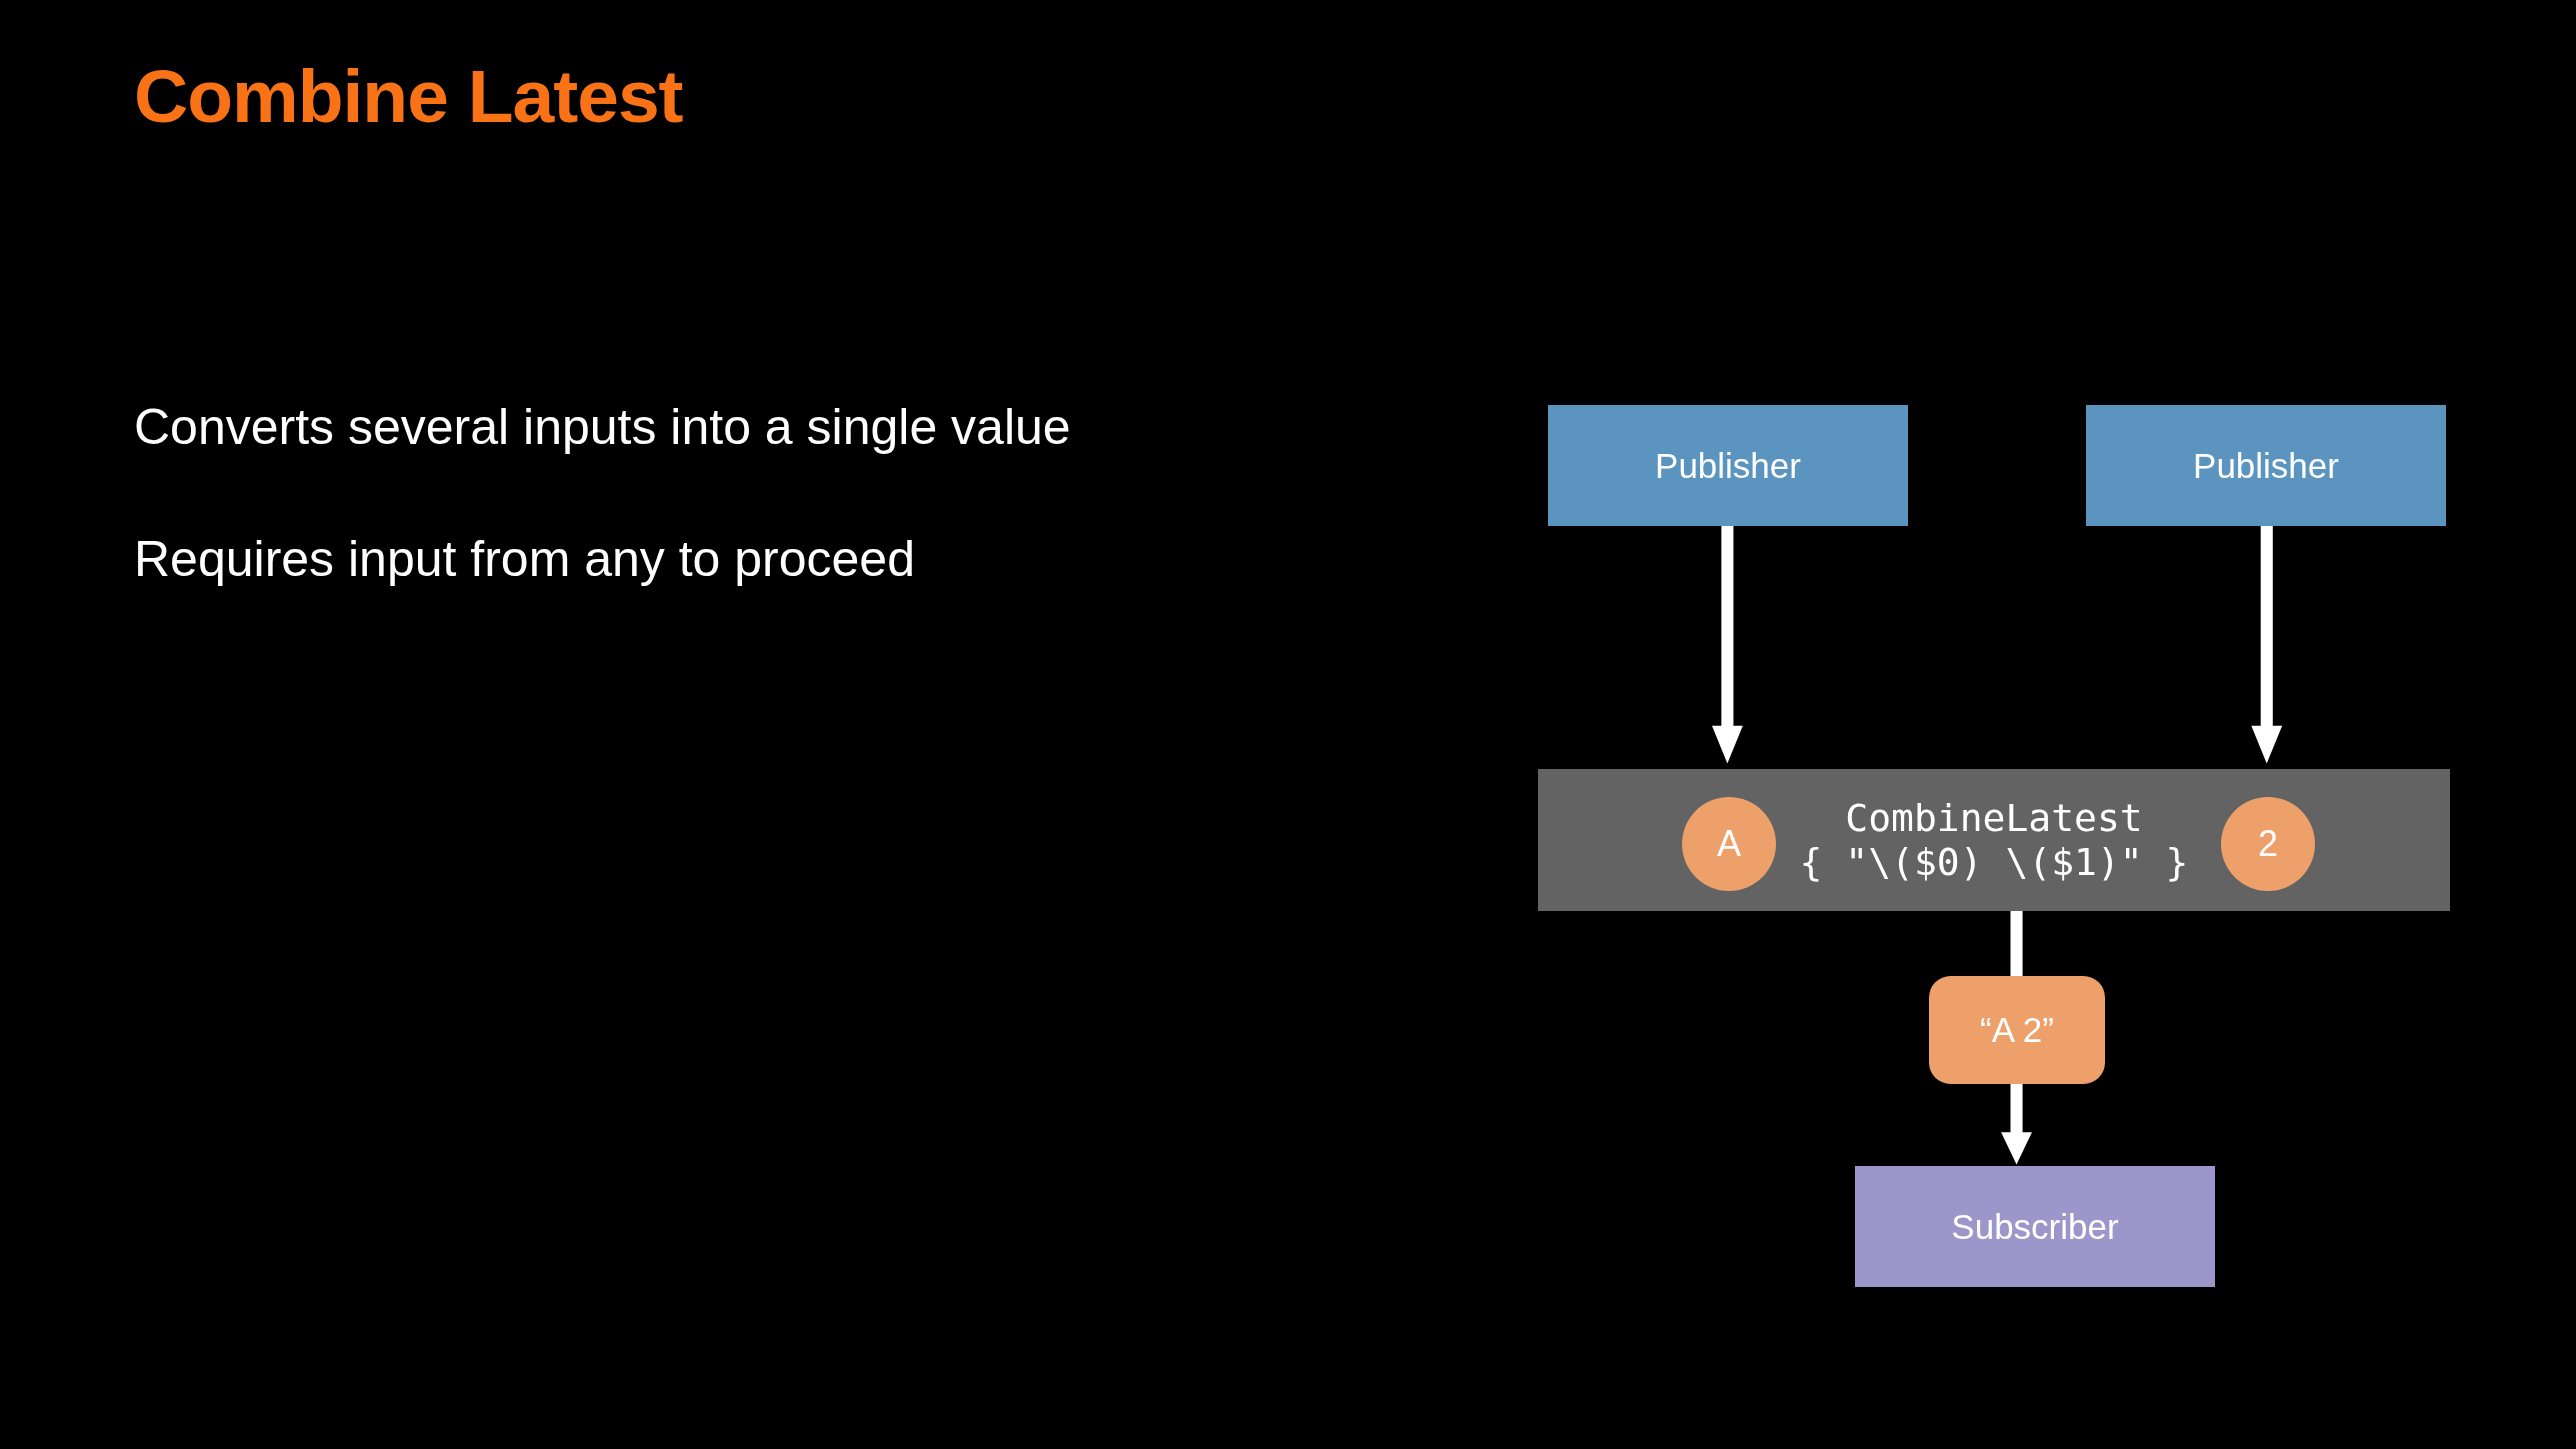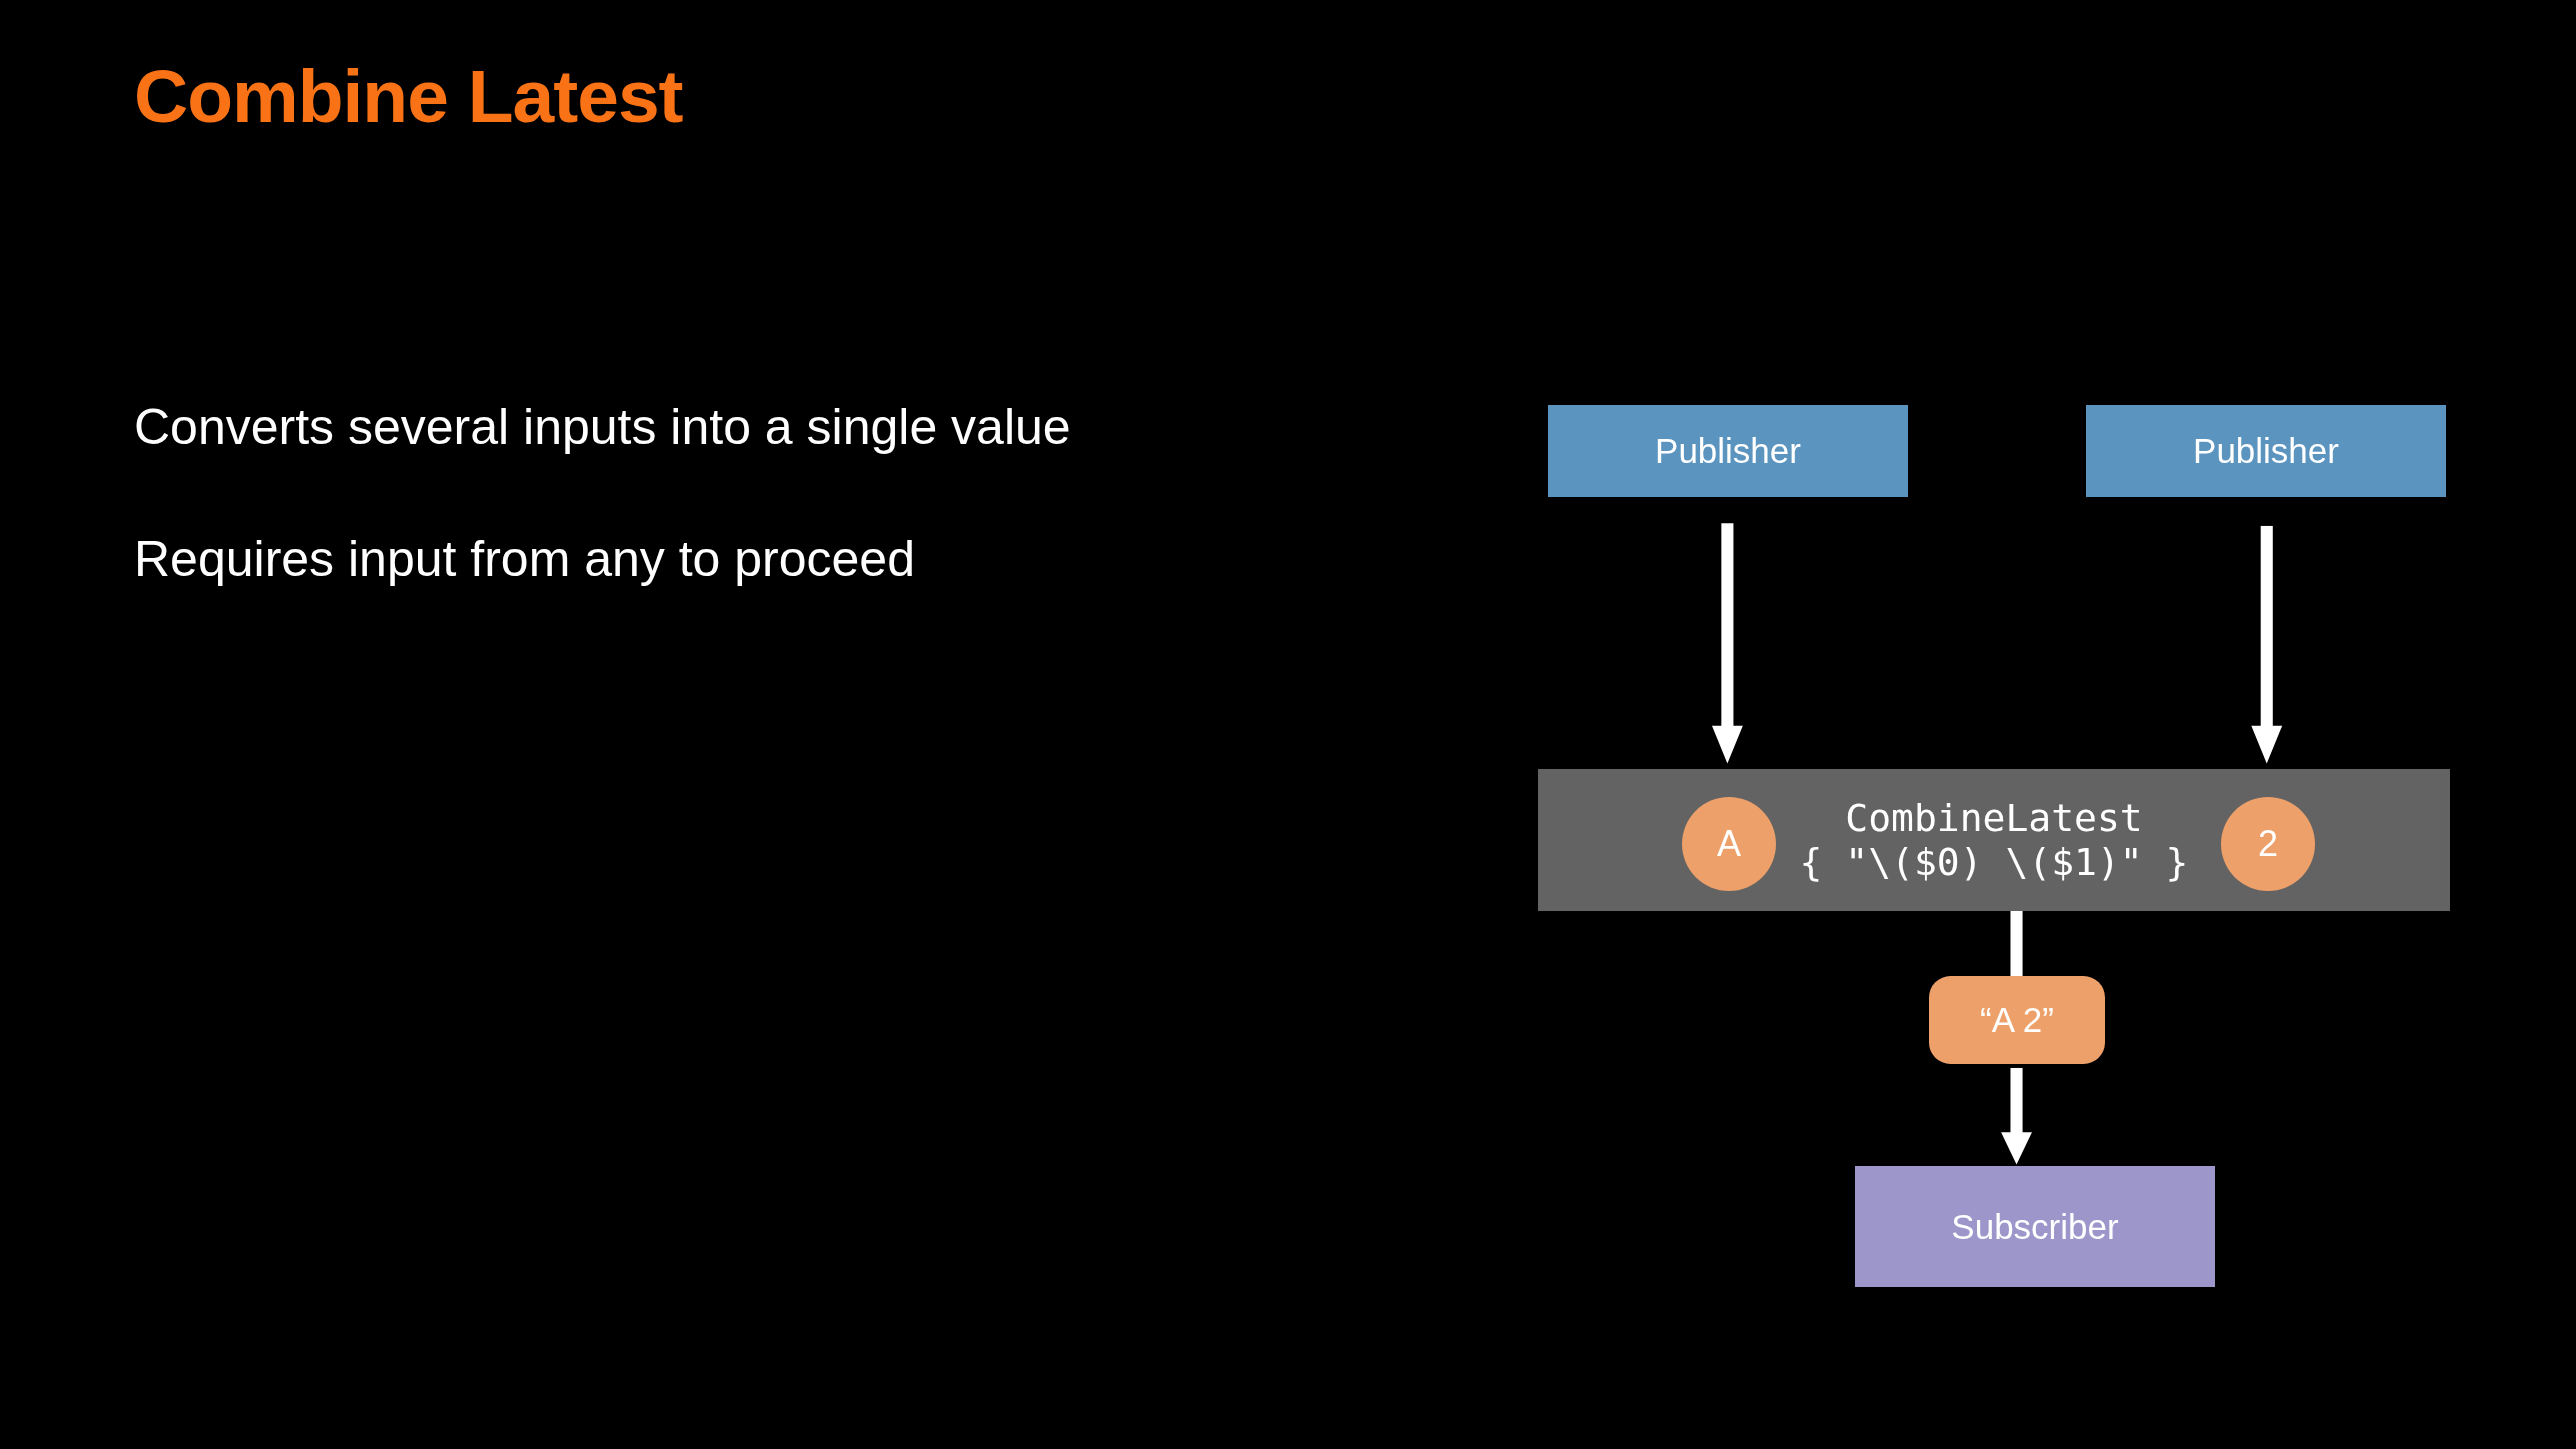--- a/index.html
+++ b/index.html
@@ -62,21 +62,21 @@
     align-items: center;
     justify-content: center;
     color: #ffffff;
     font-size: 35px;
     font-weight: 400;
   }
 
   .publisher-box {
     background: #5b95bf;
     width: 360px;
-    height: 92px;
+    height: 121px;
     text-align: center;
   }
   #publisher-left  { left: 1548px; top: 405px; }
   #publisher-right { left: 2086px; top: 405px; }
 
   .subscriber-box {
     background: #9d96ca;
     width: 360px;
     height: 121px;
     left: 1855px;
@@ -123,21 +123,21 @@
     font-family: "Liberation Sans", sans-serif;
   }
   #token-a { left: 144px; top: 27.5px; }
   #token-2 { left: 683px; top: 27.5px; }
 
   #value-pill {
     position: absolute;
     left: 1929px;
     top: 976px;
     width: 176px;
-    height: 88px;
+    height: 108px;
     background: #eda06a;
     border-radius: 21.5px;
     display: flex;
     align-items: center;
     justify-content: center;
     color: #ffffff;
     font-size: 35px;
   }
 
   

